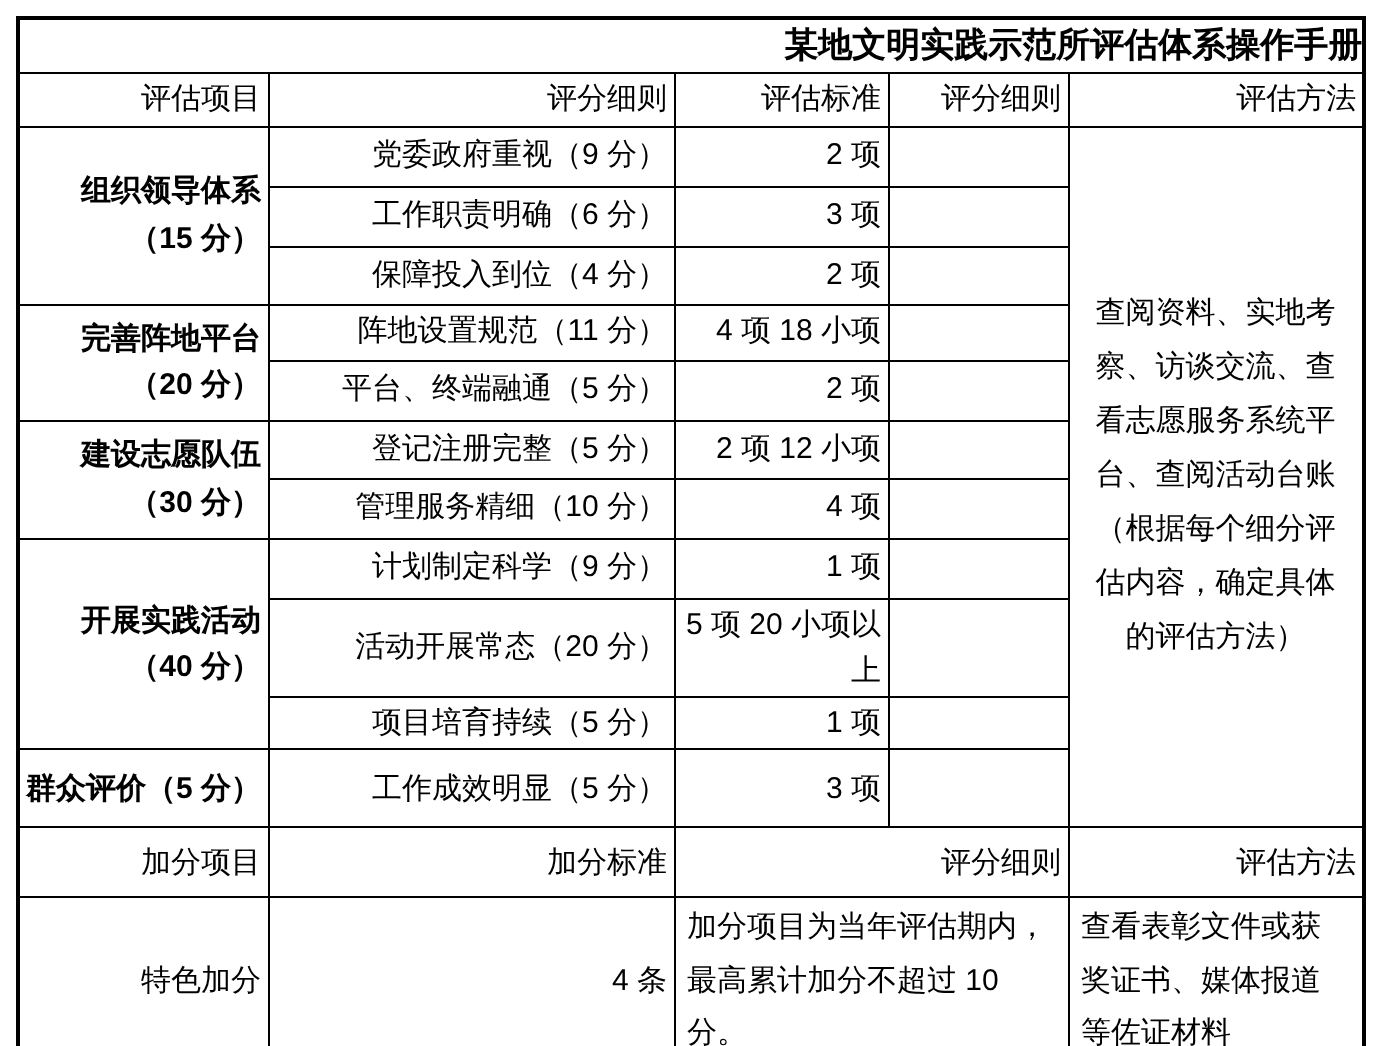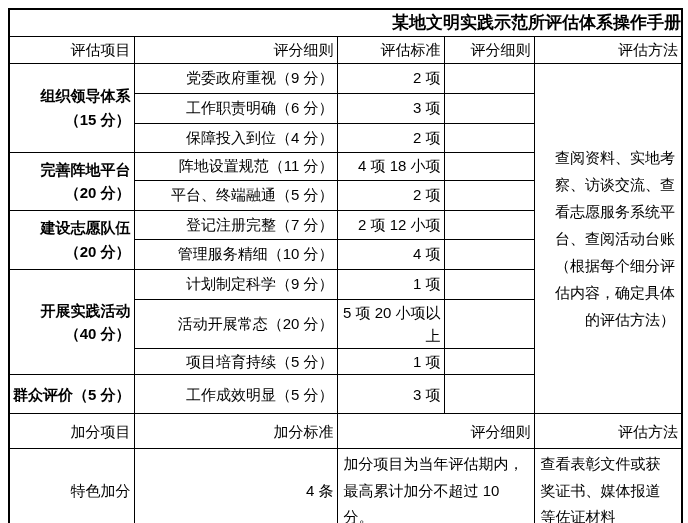--- a/index.html
+++ b/index.html
@@ -26,23 +26,24 @@
     word-break:break-all;
   }
   td.title-cell{
     font-weight:bold;
     font-size:17px;
     padding:0;
   }
   td.head{font-size:15px;}
   td.cat{white-space:pre-line;font-weight:bold;}
   td.method-note{
-    text-align:right;
+    text-align:center;
     line-height:1.8;
     padding:2px 6px;
+    font-family:Liberation Mono, monospace;
   }
   td.long-left{
     text-align:left;
     line-height:1.75;
     padding:2px 6px;
     vertical-align:middle;
   }
   tr.tr-title{height:23px;}
   tr.tr-head{height:26px;}
   tr.h30{height:30px;}
@@ -106,22 +107,22 @@
     <td></td>
   </tr>
   <tr class="h30">
     <td>平台、终端融通（5 分）</td>
     <td>2 项</td>
     <td></td>
   </tr>
 
   <tr class="h29">
     <td class="cat" rowspan="2">建设志愿队伍
-（20 分）</td>
-    <td>登记注册完整（7 分）</td>
+（30 分）</td>
+    <td>登记注册完整（5 分）</td>
     <td>2 项 12 小项</td>
     <td></td>
   </tr>
   <tr class="h30">
     <td>管理服务精细（10 分）</td>
     <td>4 项</td>
     <td></td>
   </tr>
 
   <tr class="h30">

